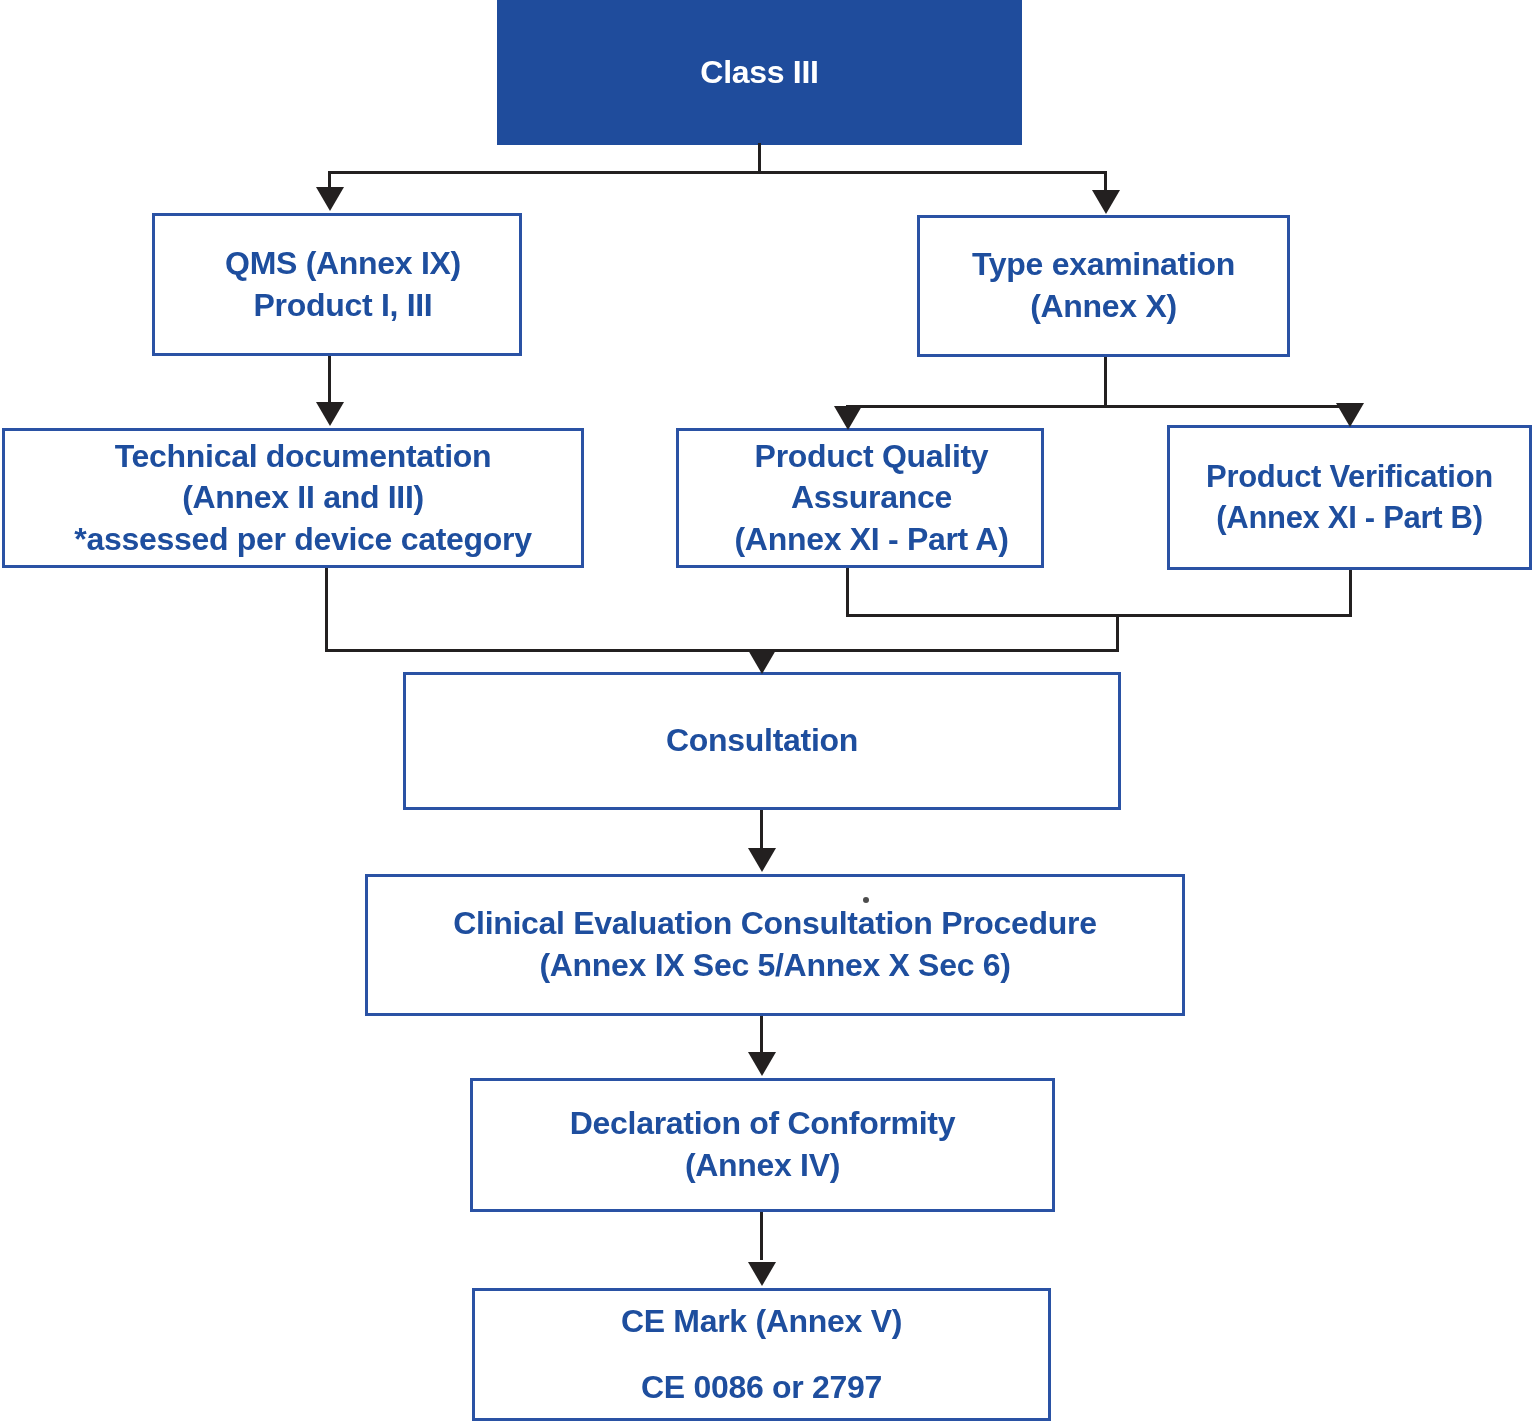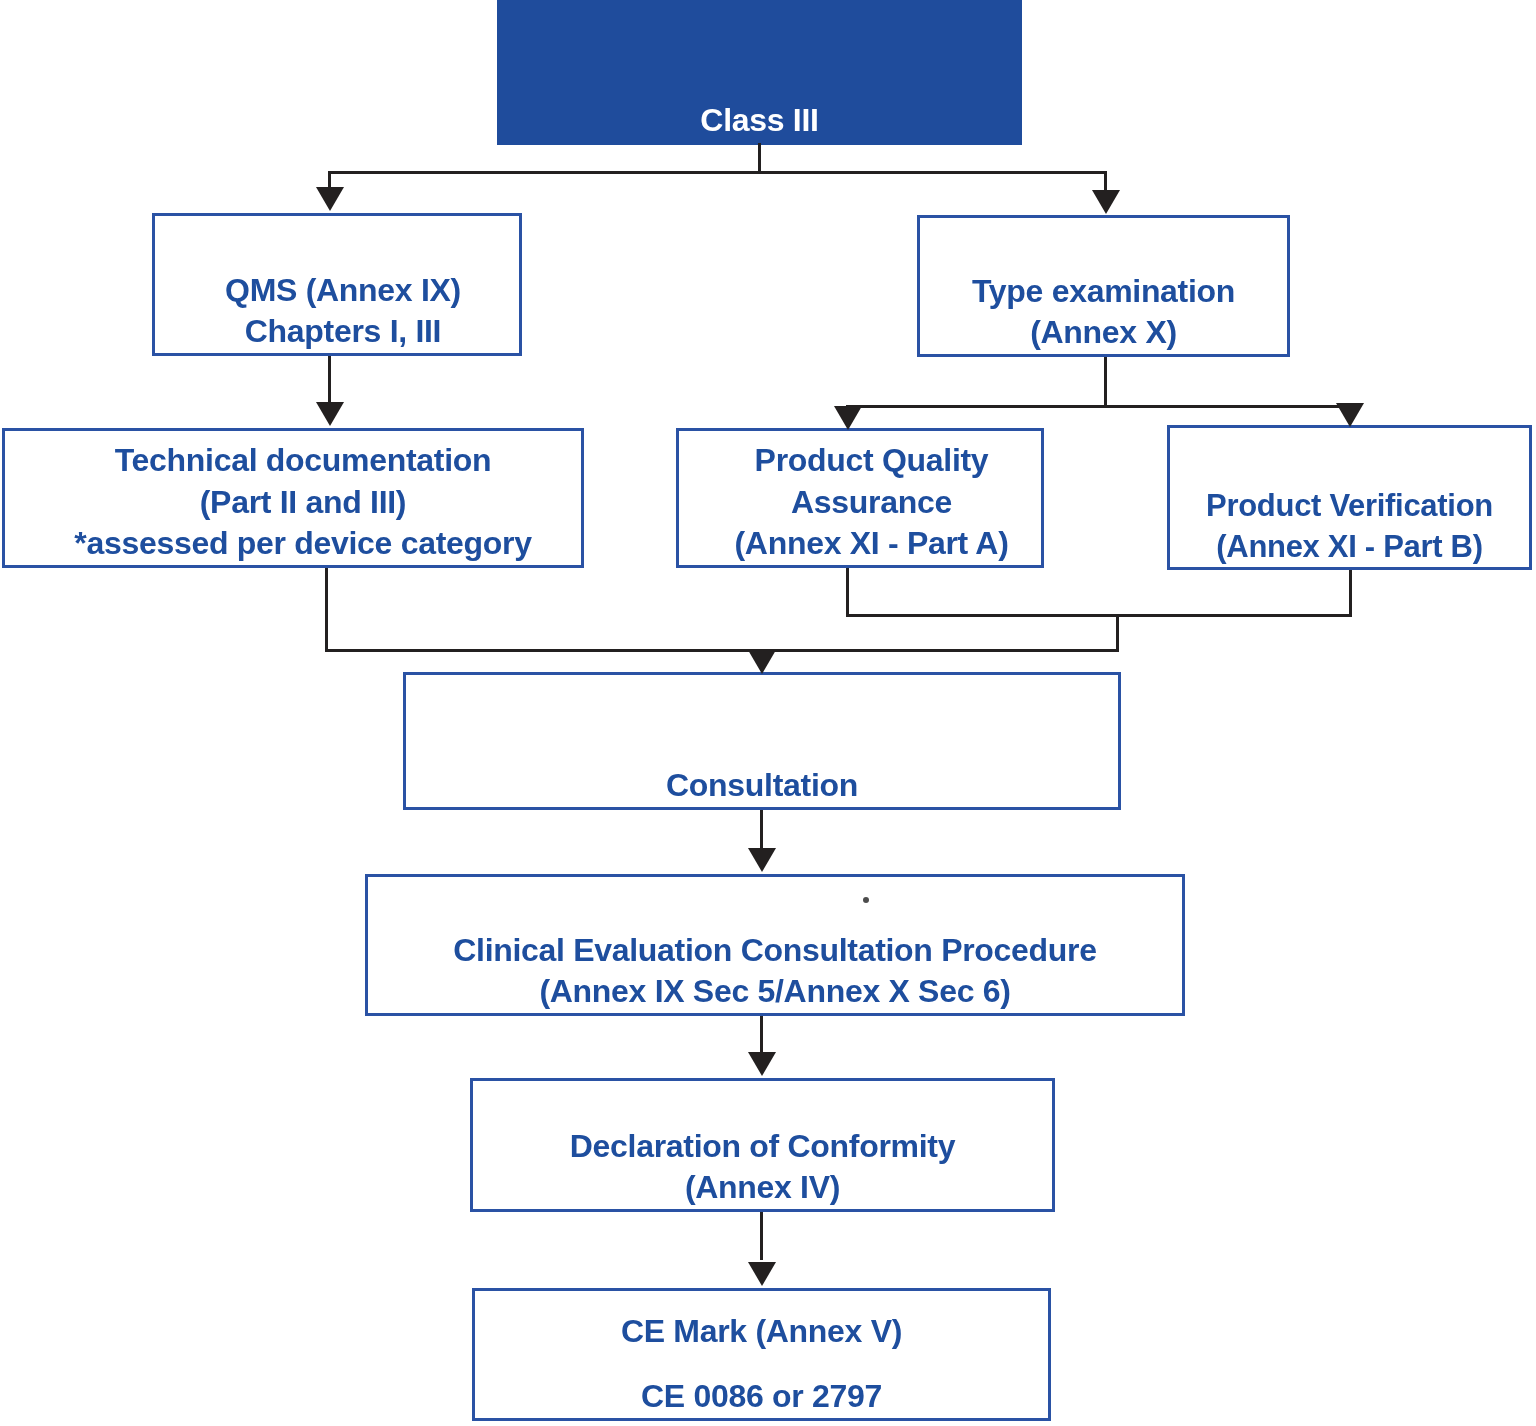--- a/index.html
+++ b/index.html
@@ -2,21 +2,21 @@
 <html style="--box-fill-blue: #1f4c9c; --box-border-blue: #2a52a4; --box-text-blue: #1e4e9e; --connector-black: #232020; --background: #ffffff;"><head>
 <meta charset="utf-8">
 <style>
   html,body{margin:0;padding:0;background:#fff;}
   .canvas{
     position:relative;width:1536px;height:1426px;background:#fff;overflow:hidden;
     font-family:"Liberation Sans",sans-serif;
   }
   .node{
     position:absolute;box-sizing:border-box;
-    display:flex;flex-direction:column;justify-content:flex-end;align-items:center;
+    display:flex;flex-direction:column;justify-content:center;align-items:center;
     text-align:center;background:#fff;
     border:3px solid var(--box-border-blue,#2a52a4);
     color:var(--box-text-blue,#1e4e9e);
     font-weight:bold;font-size:32px;line-height:1.3;letter-spacing:-0.3px;
   }
   .node .tline{display:block;white-space:nowrap;}
   .node.filled{
     background:var(--box-fill-blue,#1f4c9c);
     border-color:var(--box-fill-blue,#1f4c9c);
     color:#ffffff;
@@ -33,31 +33,31 @@
 <body>
 
 <div class="canvas">
 
   <div class="node filled" style="left:497px;top:0;width:525px;height:145px;">
     <span class="tline">Class III</span>
   </div>
 
   <div class="node" style="left:152px;top:213px;width:370px;height:143px;padding-left:12px;">
     <span class="tline">QMS (Annex IX)</span>
-    <span class="tline">Chapters I, III</span>
+    <span class="tline">Product I, III</span>
   </div>
 
   <div class="node" style="left:917px;top:215px;width:373px;height:142px;">
     <span class="tline">Type examination</span>
     <span class="tline">(Annex X)</span>
   </div>
 
   <div class="node" style="left:2px;top:428px;width:582px;height:140px;padding-left:20px;">
     <span class="tline">Technical documentation</span>
-    <span class="tline">(Part II and III)</span>
+    <span class="tline">(Annex II and III)</span>
     <span class="tline">*assessed per device category</span>
   </div>
 
   <div class="node" style="left:676px;top:428px;width:368px;height:140px;padding-left:23px;">
     <span class="tline">Product Quality</span>
     <span class="tline">Assurance</span>
     <span class="tline">(Annex XI - Part A)</span>
   </div>
 
   <div class="node" style="left:1167px;top:425px;width:365px;height:145px;font-size:31px;">

